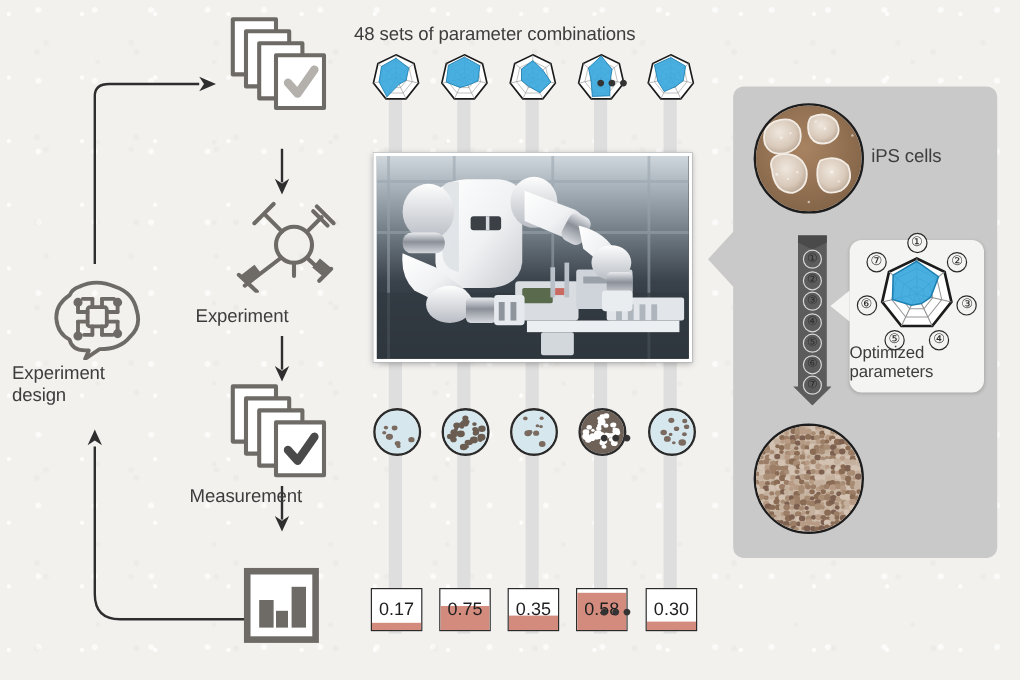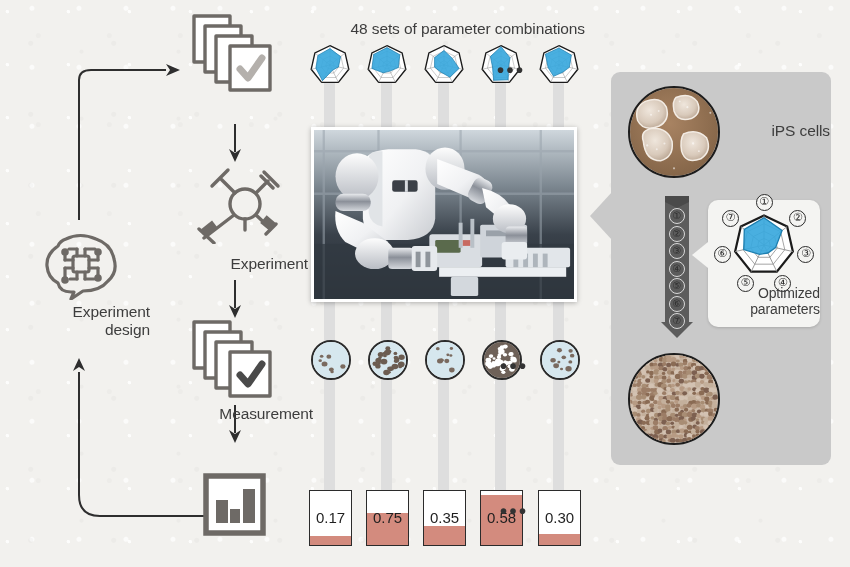--- a/index.html
+++ b/index.html
@@ -17,21 +17,21 @@
       radial-gradient(circle at 37% 61%, rgba(0,0,0,.025) 0 2px, transparent 3px),
       radial-gradient(circle at 68% 14%, rgba(255,255,255,.7) 0 2px, transparent 3px),
       radial-gradient(circle at 84% 77%, rgba(0,0,0,.022) 0 1.5px, transparent 2.5px),
       radial-gradient(circle at 54% 40%, rgba(0,0,0,.018) 0 2px, transparent 3px);
     background-size: 61px 53px, 83px 71px, 47px 59px, 97px 67px, 71px 89px;
     color: #3a3a3a;
   }
   .abs { position: absolute; }
   .lbl {
     position: absolute;
-    text-align: right;
+    text-align: left;
     font-size: 15.5px;
     color: #3d3d3d;
     line-height: 1.14;
     white-space: pre-line;
     letter-spacing: -.1px;
   }
 
   
   .rod { position: absolute; width: 11px; background: #dedede; }
 
@@ -97,21 +97,21 @@
     font-size: 11px;
     line-height: 14.5px;
     text-align: center;
     font-family: "DejaVu Sans", sans-serif;
     background: #f4f4f2;
   }
 
   
   .scorebox {
     position: absolute;
-    width: 43px; height: 56px;
+    width: 43px; height: 36px;
     border: 1.6px solid #2b2b2b;
     background: #ffffff;
     overflow: hidden;
   }
   .scorefill {
     position: absolute; left: 0; bottom: 0; width: 100%;
     background: #d38b7e;
   }
   .scoretext {
     position: absolute;
@@ -568,21 +568,21 @@
           <circle cx="66" cy="58" r="1.2"></circle>
         <circle cx="72" cy="66" r="1"></circle>
           <circle cx="36" cy="58" r="1.1"></circle>
           <circle cx="52" cy="14" r="1"></circle>
         <circle cx="84" cy="26" r="1.1"></circle>
           <circle cx="8" cy="78" r="1"></circle>
           <circle cx="46" cy="84" r="1.1"></circle>
       </g>
     </svg>
   </div>
-  <div class="lbl" style="left:726px; top:122px; width:104px; text-align:right;">iPS cells</div>
+  <div class="lbl" style="left:726px; top:122px; width:104px; text-align:left;">iPS cells</div>
 
   <div class="stepbar" style="left:661px; top:196px; width:32px; height:142px;">
     <svg style="display:block;width:100%;height:100%" viewBox="0 0 32 142">
       <path d="M 4 0 L 28 0 L 28 126 L 32 126 L 16 142 L 0 126 L 4 126 Z" fill="#5c5c5c"></path>
       <path d="M 4 0 L 28 0 L 28 6 L 16 12 L 4 6 Z" fill="#4a4a4a"></path>
     </svg>
   </div>
   <div id="stepnums">
       <div class="stepnum" style="left: 669px; top: 208px;">①</div>
       <div class="stepnum" style="left: 669px; top: 225.5px;">②</div>

